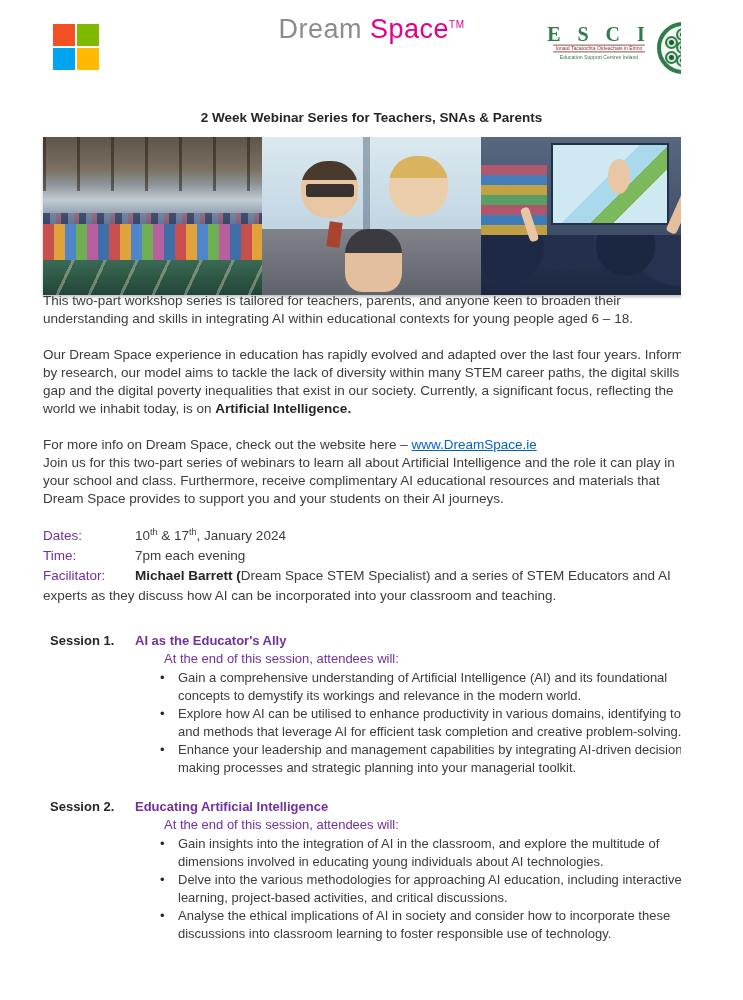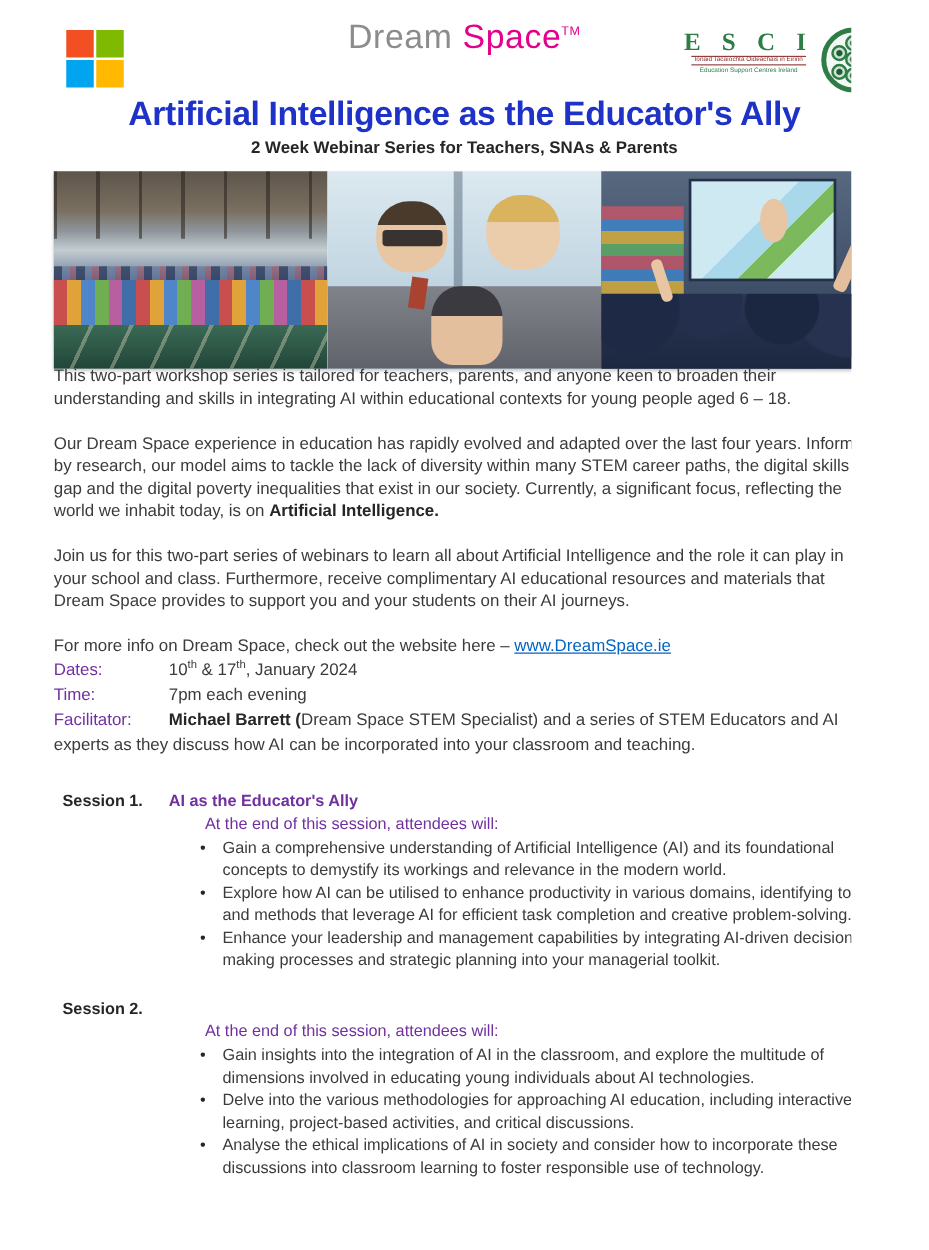--- a/index.html
+++ b/index.html
@@ -136,21 +136,20 @@
         <div class="esci-dot d2"></div>
         <div class="esci-dot d3"></div>
         <div class="esci-dot d4"></div>
         <div class="esci-dot d5"></div>
         <div class="esci-dot d6"></div>
         <div class="esci-dot d7"></div>
       </div>
     </div>
   </div>
 
-  <div class="title">Artificial Intelligence as the Educator's Ally</div>
   <div class="subtitle">2 Week Webinar Series for Teachers, SNAs &amp; Parents</div>
 
   <div class="banner">
     <div class="photo p1" title="Children seated in a large colourful hall">
       <div class="p1-beams"></div>
       <div class="p1-crowd"></div>
       <div class="p1-floor"></div>
       <div class="p1-bench"></div>
     </div>
     <div class="photo p2" title="Two schoolboys examining a small robot">
@@ -169,23 +168,23 @@
       <div class="p3-face"></div>
       <div class="p3-kids"></div>
       <div class="p3-arm1"></div>
       <div class="p3-arm2"></div>
     </div>
   </div>
 
   <div class="bodycopy">
     <p class="para">This two-part workshop series is tailored for teachers, parents, and anyone keen to broaden their understanding and skills in integrating AI within educational contexts for young people aged 6 – 18.</p>
     <p class="para"><span>Our Dream Space experience in education has rapidly evolved and adapted over the last four years. Informed by research, our model aims to tackle the lack of diversity within many STEM career paths, the digital skills gap and the digital poverty inequalities that exist in our society. Currently, a significant focus, reflecting the world we inhabit today, is on </span><span class="bold">Artificial Intelligence.</span></p>
+    <p class="para inforow"><span>For more info on Dream Space, check out the website here – </span><a class="inline-link" href="#">www.DreamSpace.ie</a></p>
+
     <p class="para">Join us for this two-part series of webinars to learn all about Artificial Intelligence and the role it can play in your school and class. Furthermore, receive complimentary AI educational resources and materials that Dream Space provides to support you and your students on their AI journeys.</p>
-
-    <p class="para inforow"><span>For more info on Dream Space, check out the website here – </span><a class="inline-link" href="#">www.DreamSpace.ie</a></p>
 
     <p class="kv"><span class="kv-label">Dates:</span><span class="kv-val"><span>10</span><sup>th</sup><span> &amp; 17</span><sup>th</sup><span>, January 2024</span></span></p>
     <p class="kv"><span class="kv-label">Time:</span><span class="kv-val">7pm each evening</span></p>
     <p class="kv"><span class="kv-label">Facilitator:</span><span class="bold">Michael Barrett (</span><span class="kv-val">Dream Space STEM Specialist) and a series of STEM Educators and AI experts as they discuss how AI can be incorporated into your classroom and teaching.</span></p>
   </div>
 
   <div class="sessions">
 
     <div class="session">
       <div class="s-head">
@@ -205,20 +204,21 @@
         <div class="bullet">
             <span class="dot">•</span>
             <span class="b-text">Enhance your leadership and management capabilities by integrating AI-driven decision-making processes and strategic planning into your managerial toolkit.</span>
           </div>
       </div>
     </div>
 
     <div class="session">
       <div class="s-head">
         <span class="s-num">Session 2.</span>
+        <span class="s-title">Educating Artificial Intelligence</span>
       </div>
       <div class="s-lead">At the end of this session, attendees will:</div>
       <div class="s-bullets">
         <div class="bullet">
             <span class="dot">•</span>
             <span class="b-text">Gain insights into the integration of AI in the classroom, and explore the multitude of dimensions involved in educating young individuals about AI technologies.</span>
           </div>
         <div class="bullet">
             <span class="dot">•</span>
             <span class="b-text">Delve into the various methodologies for approaching AI education, including interactive learning, project-based activities, and critical discussions.</span>

